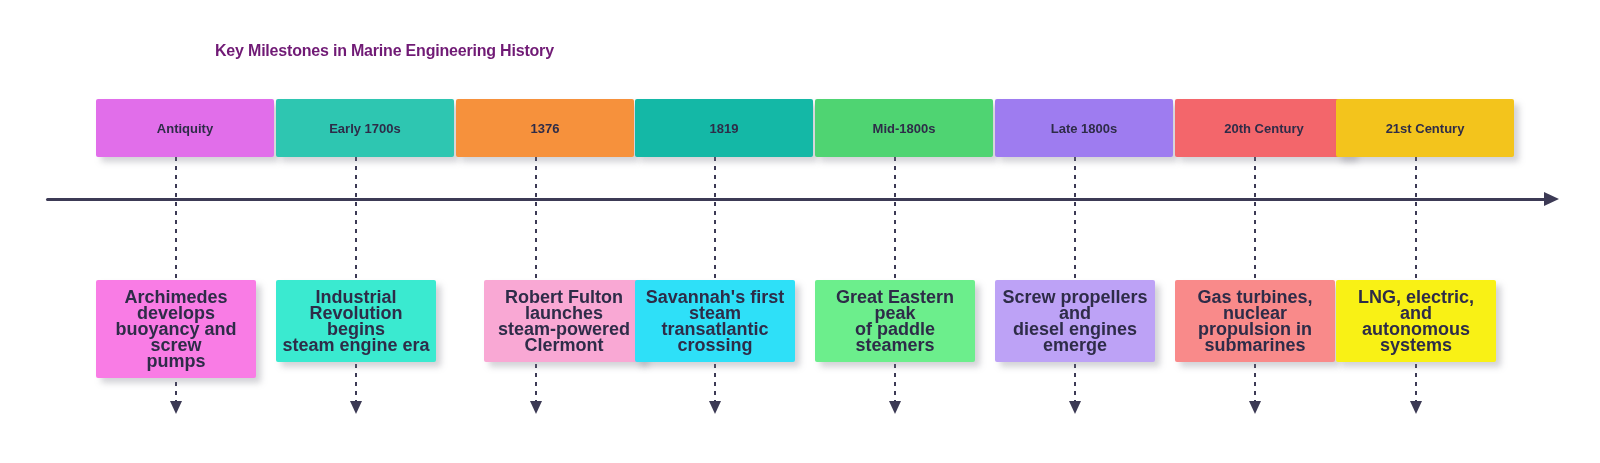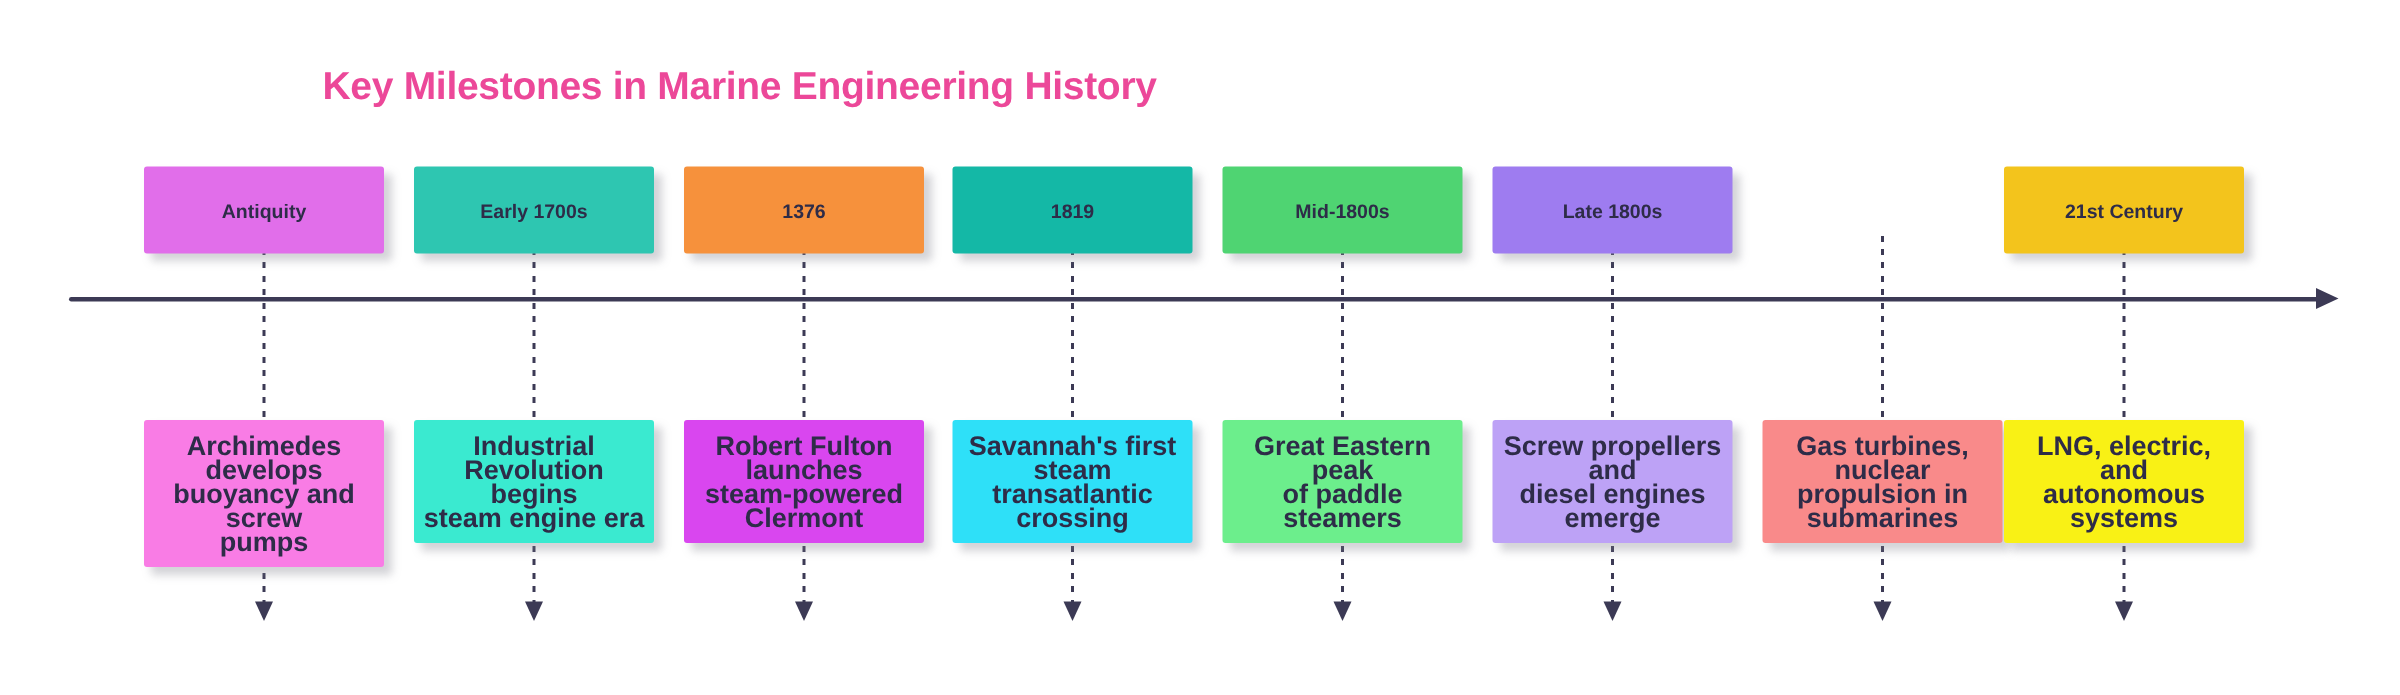--- a/index.html
+++ b/index.html
@@ -8,24 +8,24 @@
     width: 1600px;
     height: 463px;
     background: #ffffff;
     font-family: "Liberation Sans", sans-serif;
     overflow: hidden;
   }
   .title {
     position: absolute;
     left: 215px;
     top: 42px;
-    font-size: 26px;
+    font-size: 16px;
     font-weight: 700;
     letter-spacing: -0.2px;
-    color: #ec4899;
+    color: #701a75;
     white-space: nowrap;
   }
   .axis-line {
     position: absolute;
     left: 46px;
     top: 198px;
     width: 1500px;
     height: 3px;
     background: #3C3A55;
     border-radius: 2px;
@@ -58,32 +58,31 @@
     left: 74px;
     top: 302px;
     width: 0; height: 0;
     border-left: 6px solid transparent;
     border-right: 6px solid transparent;
     border-top: 13px solid #3C3A55;
   }
   .period-box {
     position: absolute;
     top: 0; left: 0;
-    width: 160px;
+    width: 178px;
     height: 58px;
     display: flex;
     align-items: center;
     justify-content: center;
     text-align: center;
     font-size: 13px;
     font-weight: 700;
     color: #2E2C48;
     border-radius: 2px;
     box-shadow: 5px 5px 6px rgba(130,130,140,0.35);
-    margin-top: 12px;
   }
   .event-box {
     position: absolute;
     top: 181px; left: 0;
     width: 160px;
     box-sizing: border-box;
     padding: 9px 5px;
     text-align: center;
     font-size: 18px;
     font-weight: 700;
@@ -125,21 +124,21 @@
 Revolution begins
 steam engine era</div>
   </div>
 
   <div class="col" style="left:456px">
     <div class="dash"></div>
     <div class="down-arrow"></div>
     <div class="period-box" style="background: rgb(246, 145, 60);">
       <span>1376</span>
     </div>
-    <div class="event-box" style="background: #d946ef;">Robert Fulton
+    <div class="event-box" style="background: #f9a8d4; margin-left: 28px;">Robert Fulton
 launches
 steam-powered
 Clermont</div>
   </div>
 
   <div class="col" style="left:635px">
     <div class="dash"></div>
     <div class="down-arrow"></div>
     <div class="period-box" style="background: #14b8a6;">
       <span>1819</span>
@@ -166,20 +165,23 @@
       <span>Late 1800s</span>
     </div>
     <div class="event-box" style="background: rgb(189, 162, 246);">Screw propellers and
 diesel engines
 emerge</div>
   </div>
 
   <div class="col" style="left:1175px">
     <div class="dash"></div>
     <div class="down-arrow"></div>
+    <div class="period-box" style="background: rgb(243, 102, 107);">
+      <span>20th Century</span>
+    </div>
     <div class="event-box" style="background: rgb(249, 138, 138);">Gas turbines, nuclear
 propulsion in
 submarines</div>
   </div>
 
   <div class="col" style="left:1336px">
     <div class="dash"></div>
     <div class="down-arrow"></div>
     <div class="period-box" style="background: rgb(243, 196, 28);">
       <span>21st Century</span>

